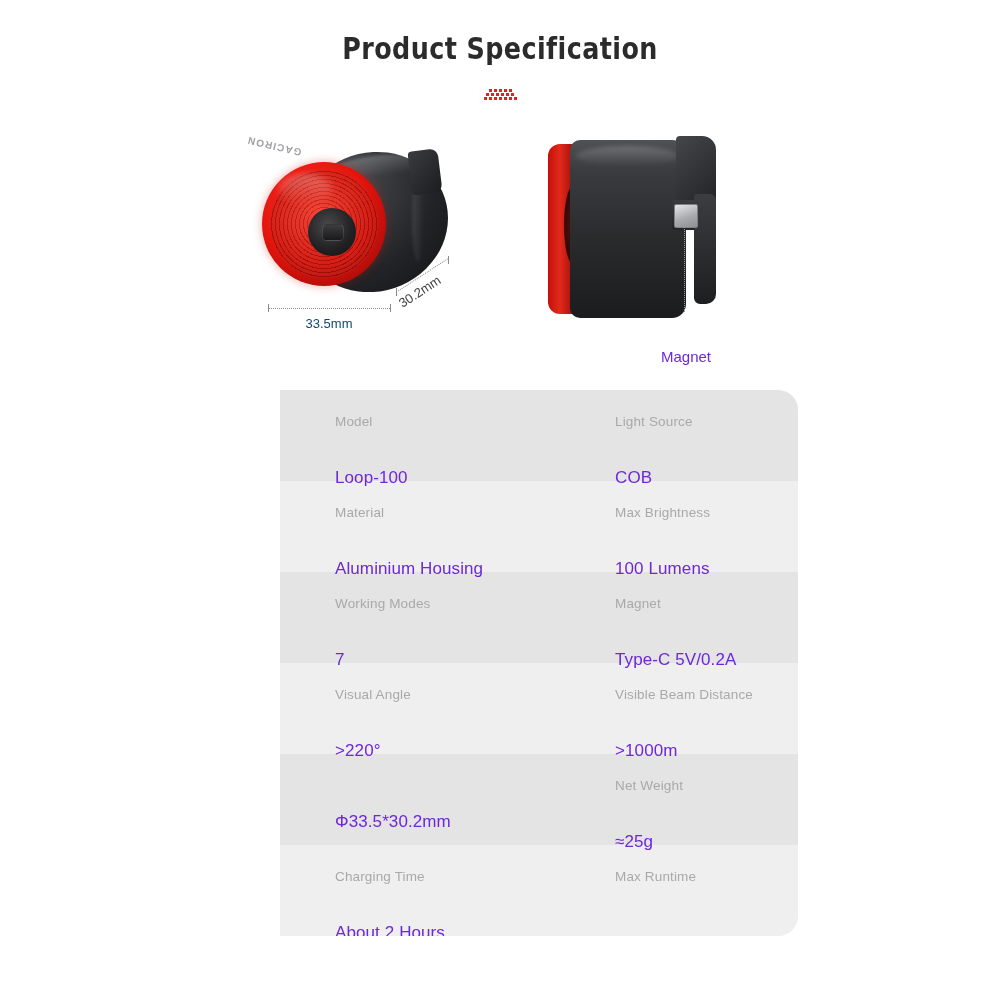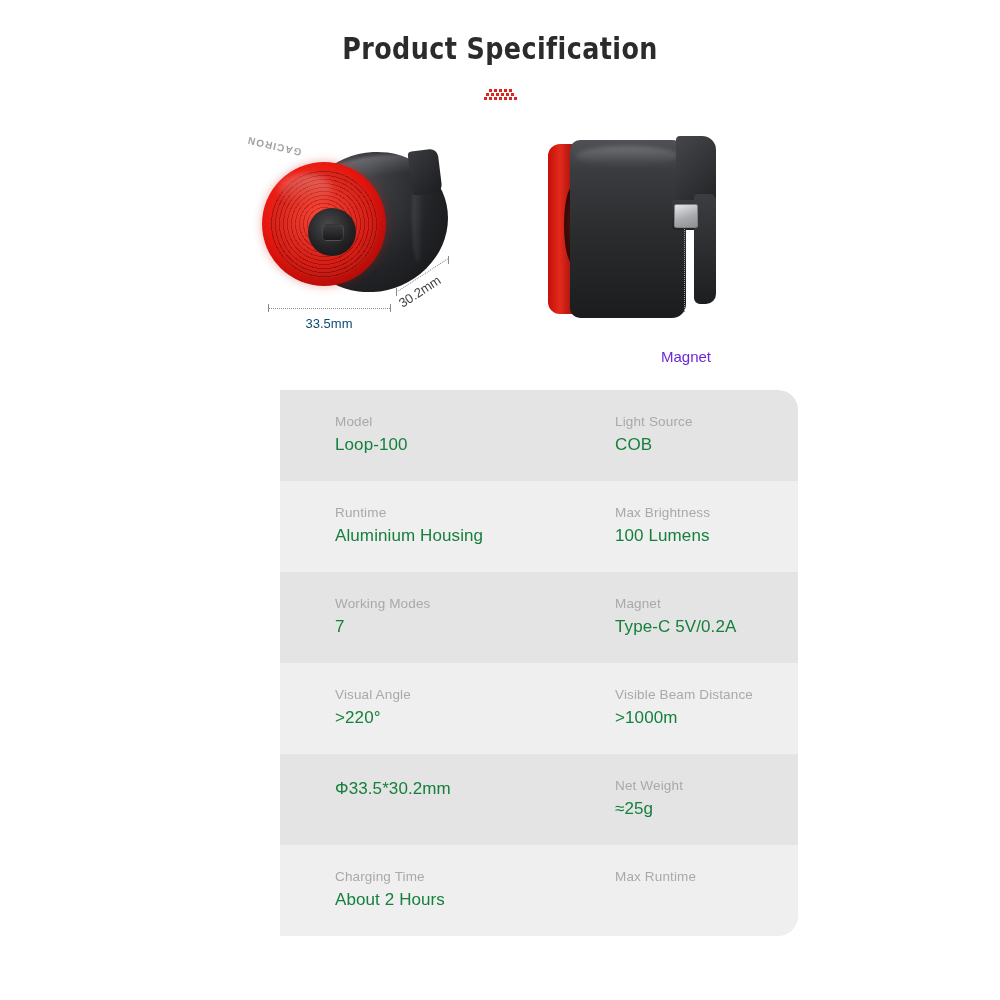--- a/index.html
+++ b/index.html
@@ -352,23 +352,24 @@
   .spec-cell.c1 { width: 280px; padding-left: 55px; }
   .spec-cell.c2 { width: 238px; padding-left: 55px; }
   .spec-label {
     font-size: 13.5px;
     color: #a9a9a9;
     line-height: 1.45;
     letter-spacing: 0.15px;
   }
   .spec-value {
     font-size: 17px;
-    color: #15803d;
+    color: #6d28d9;
     line-height: 1.5;
     letter-spacing: 0.1px;
+    margin-top: 33px;
   }
 </style>
 </head>
 <body>
 
 <div class="page-title">Product Specification</div>
 
 <div class="ornament" id="ornament">
     <div class="orn-row">
       <div class="orn-dot" style="background: rgb(226, 35, 26);"></div>
@@ -446,21 +447,21 @@
         <div class="spec-label">Model</div>
         <div class="spec-value">Loop-100</div>
       </div>
       <div class="spec-cell c2">
         <div class="spec-label">Light Source</div>
         <div class="spec-value">COB</div>
       </div>
     </div>
     <div class="spec-row even">
       <div class="spec-cell c1">
-        <div class="spec-label">Runtime</div>
+        <div class="spec-label">Material</div>
         <div class="spec-value">Aluminium Housing</div>
       </div>
       <div class="spec-cell c2">
         <div class="spec-label">Max Brightness</div>
         <div class="spec-value">100 Lumens</div>
       </div>
     </div>
     <div class="spec-row odd">
       <div class="spec-cell c1">
         <div class="spec-label">Working Modes</div>

